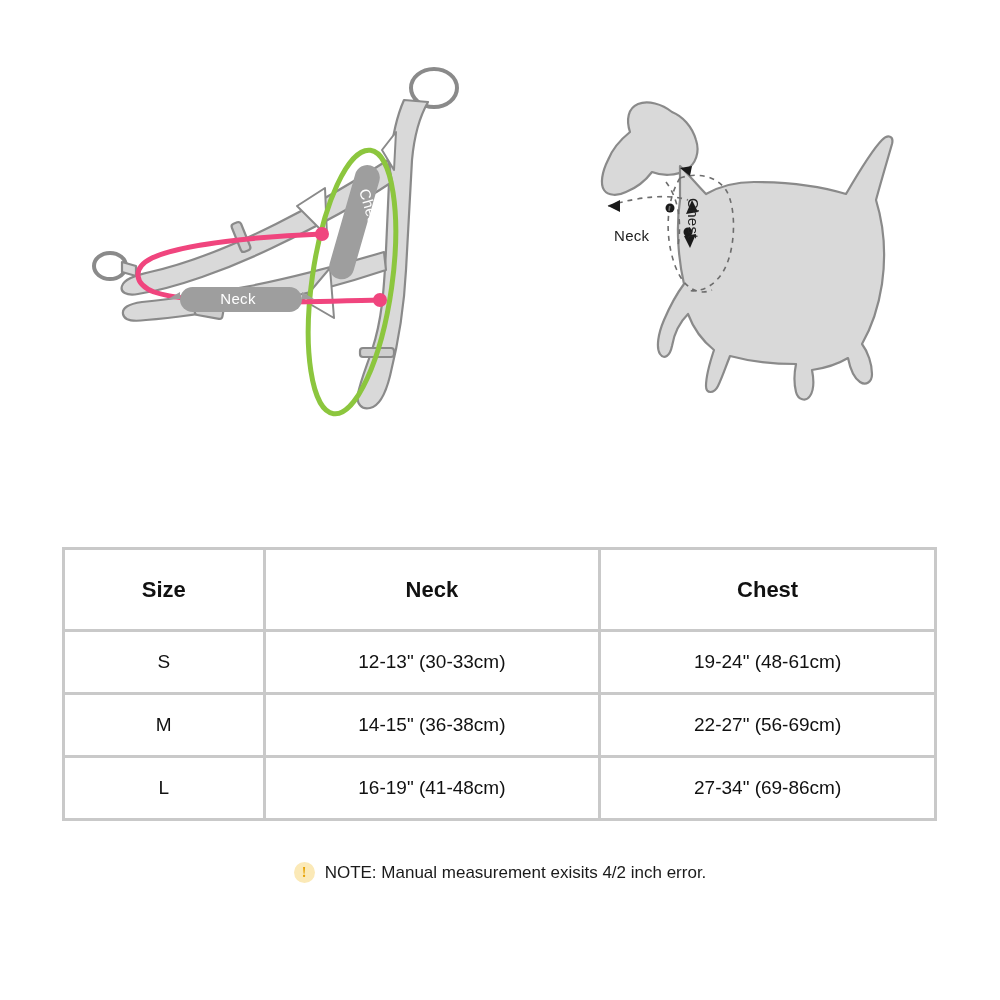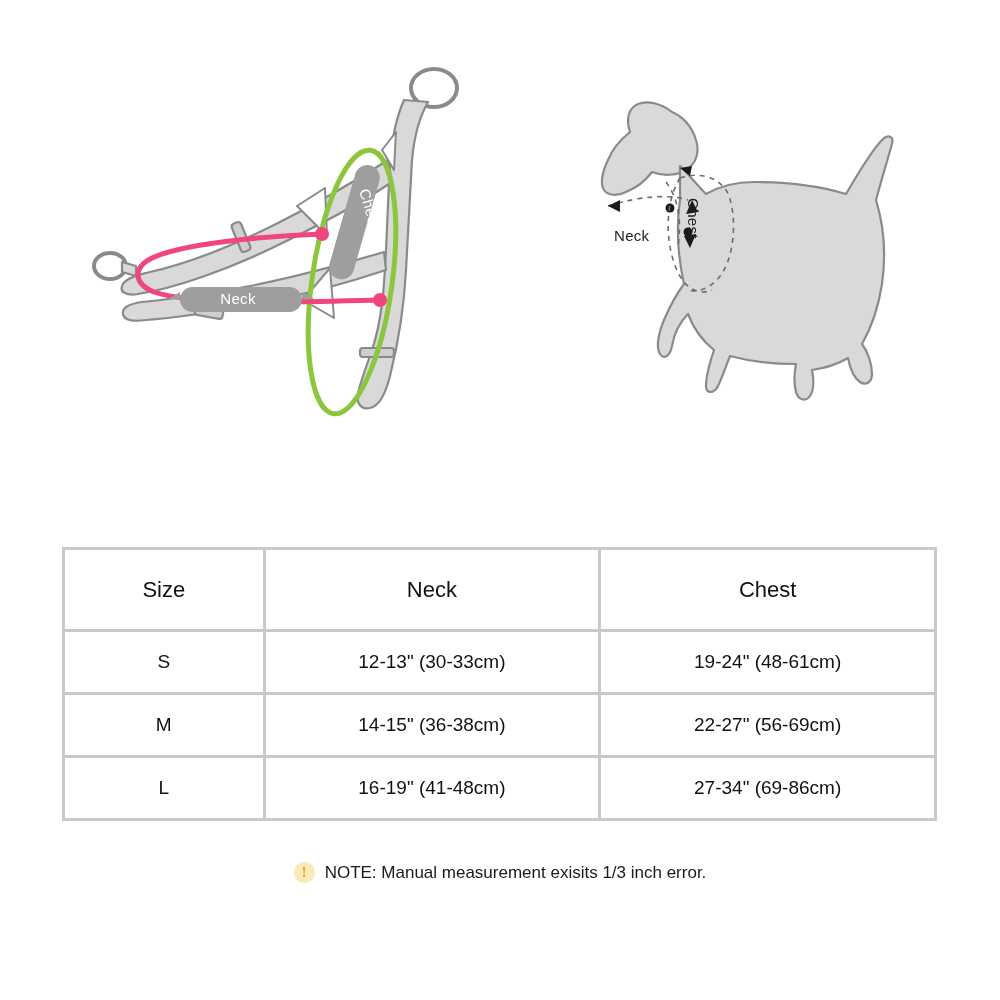--- a/index.html
+++ b/index.html
@@ -82,21 +82,21 @@
     border-collapse: collapse;
     background: #ffffff;
   }
   .size-table td, .size-table th {
     border: 3px solid #c9c9c9;
     text-align: center;
     font-weight: normal;
   }
   .size-table th {
     font-size: 22px;
-    font-weight: normal;
+    font-weight: bold;
     height: 77px;
     color: #111111;
   }
   .size-table td {
     font-size: 19px;
     height: 58px;
     color: #111111;
   }
   .col-size { width: 23%; }
   .col-neck { width: 38.5%; }
@@ -261,16 +261,16 @@
       <tr>
         <td>L</td>
         <td>16-19" (41-48cm)</td>
         <td>27-34" (69-86cm)</td>
       </tr>
     </tbody>
   </table>
 
   <div class="note-row">
     <span class="note-icon">!</span>
-    <span class="note-text">NOTE: Manual measurement exisits  1/3  inch error.</span>
+    <span class="note-text">NOTE: Manual measurement exisits  4/2  inch error.</span>
   </div>
 
 </div>
 
 </body></html>

